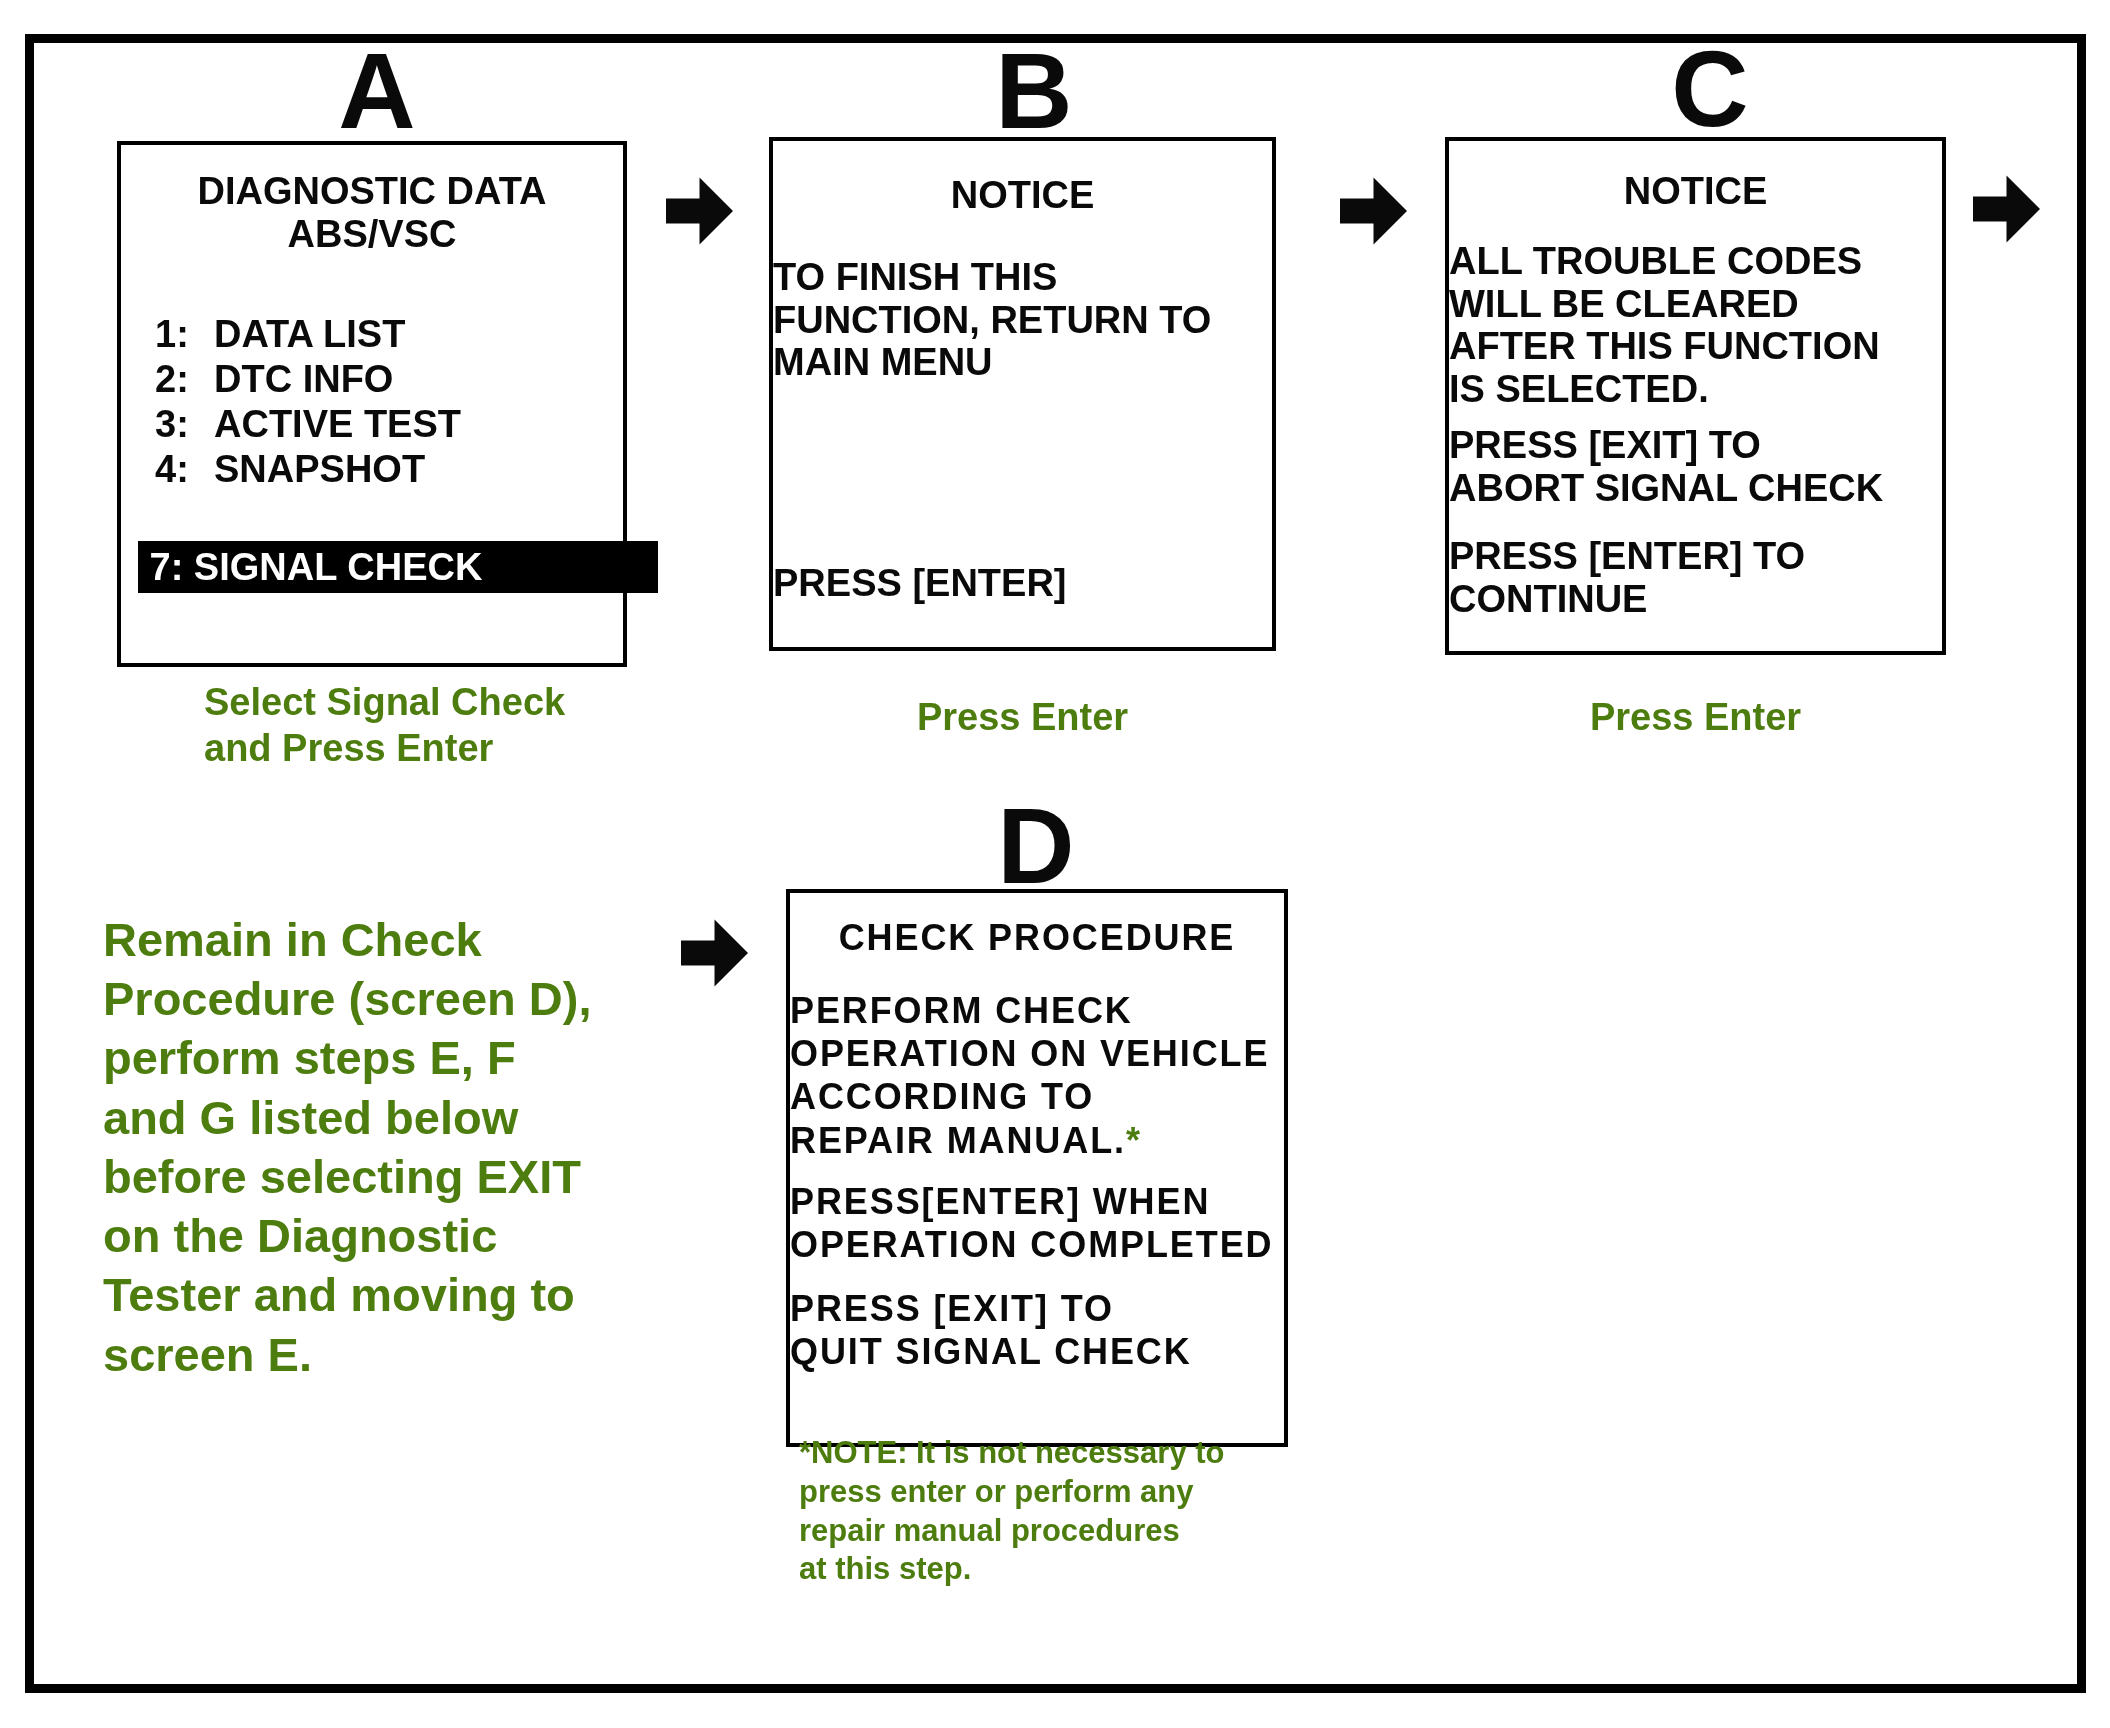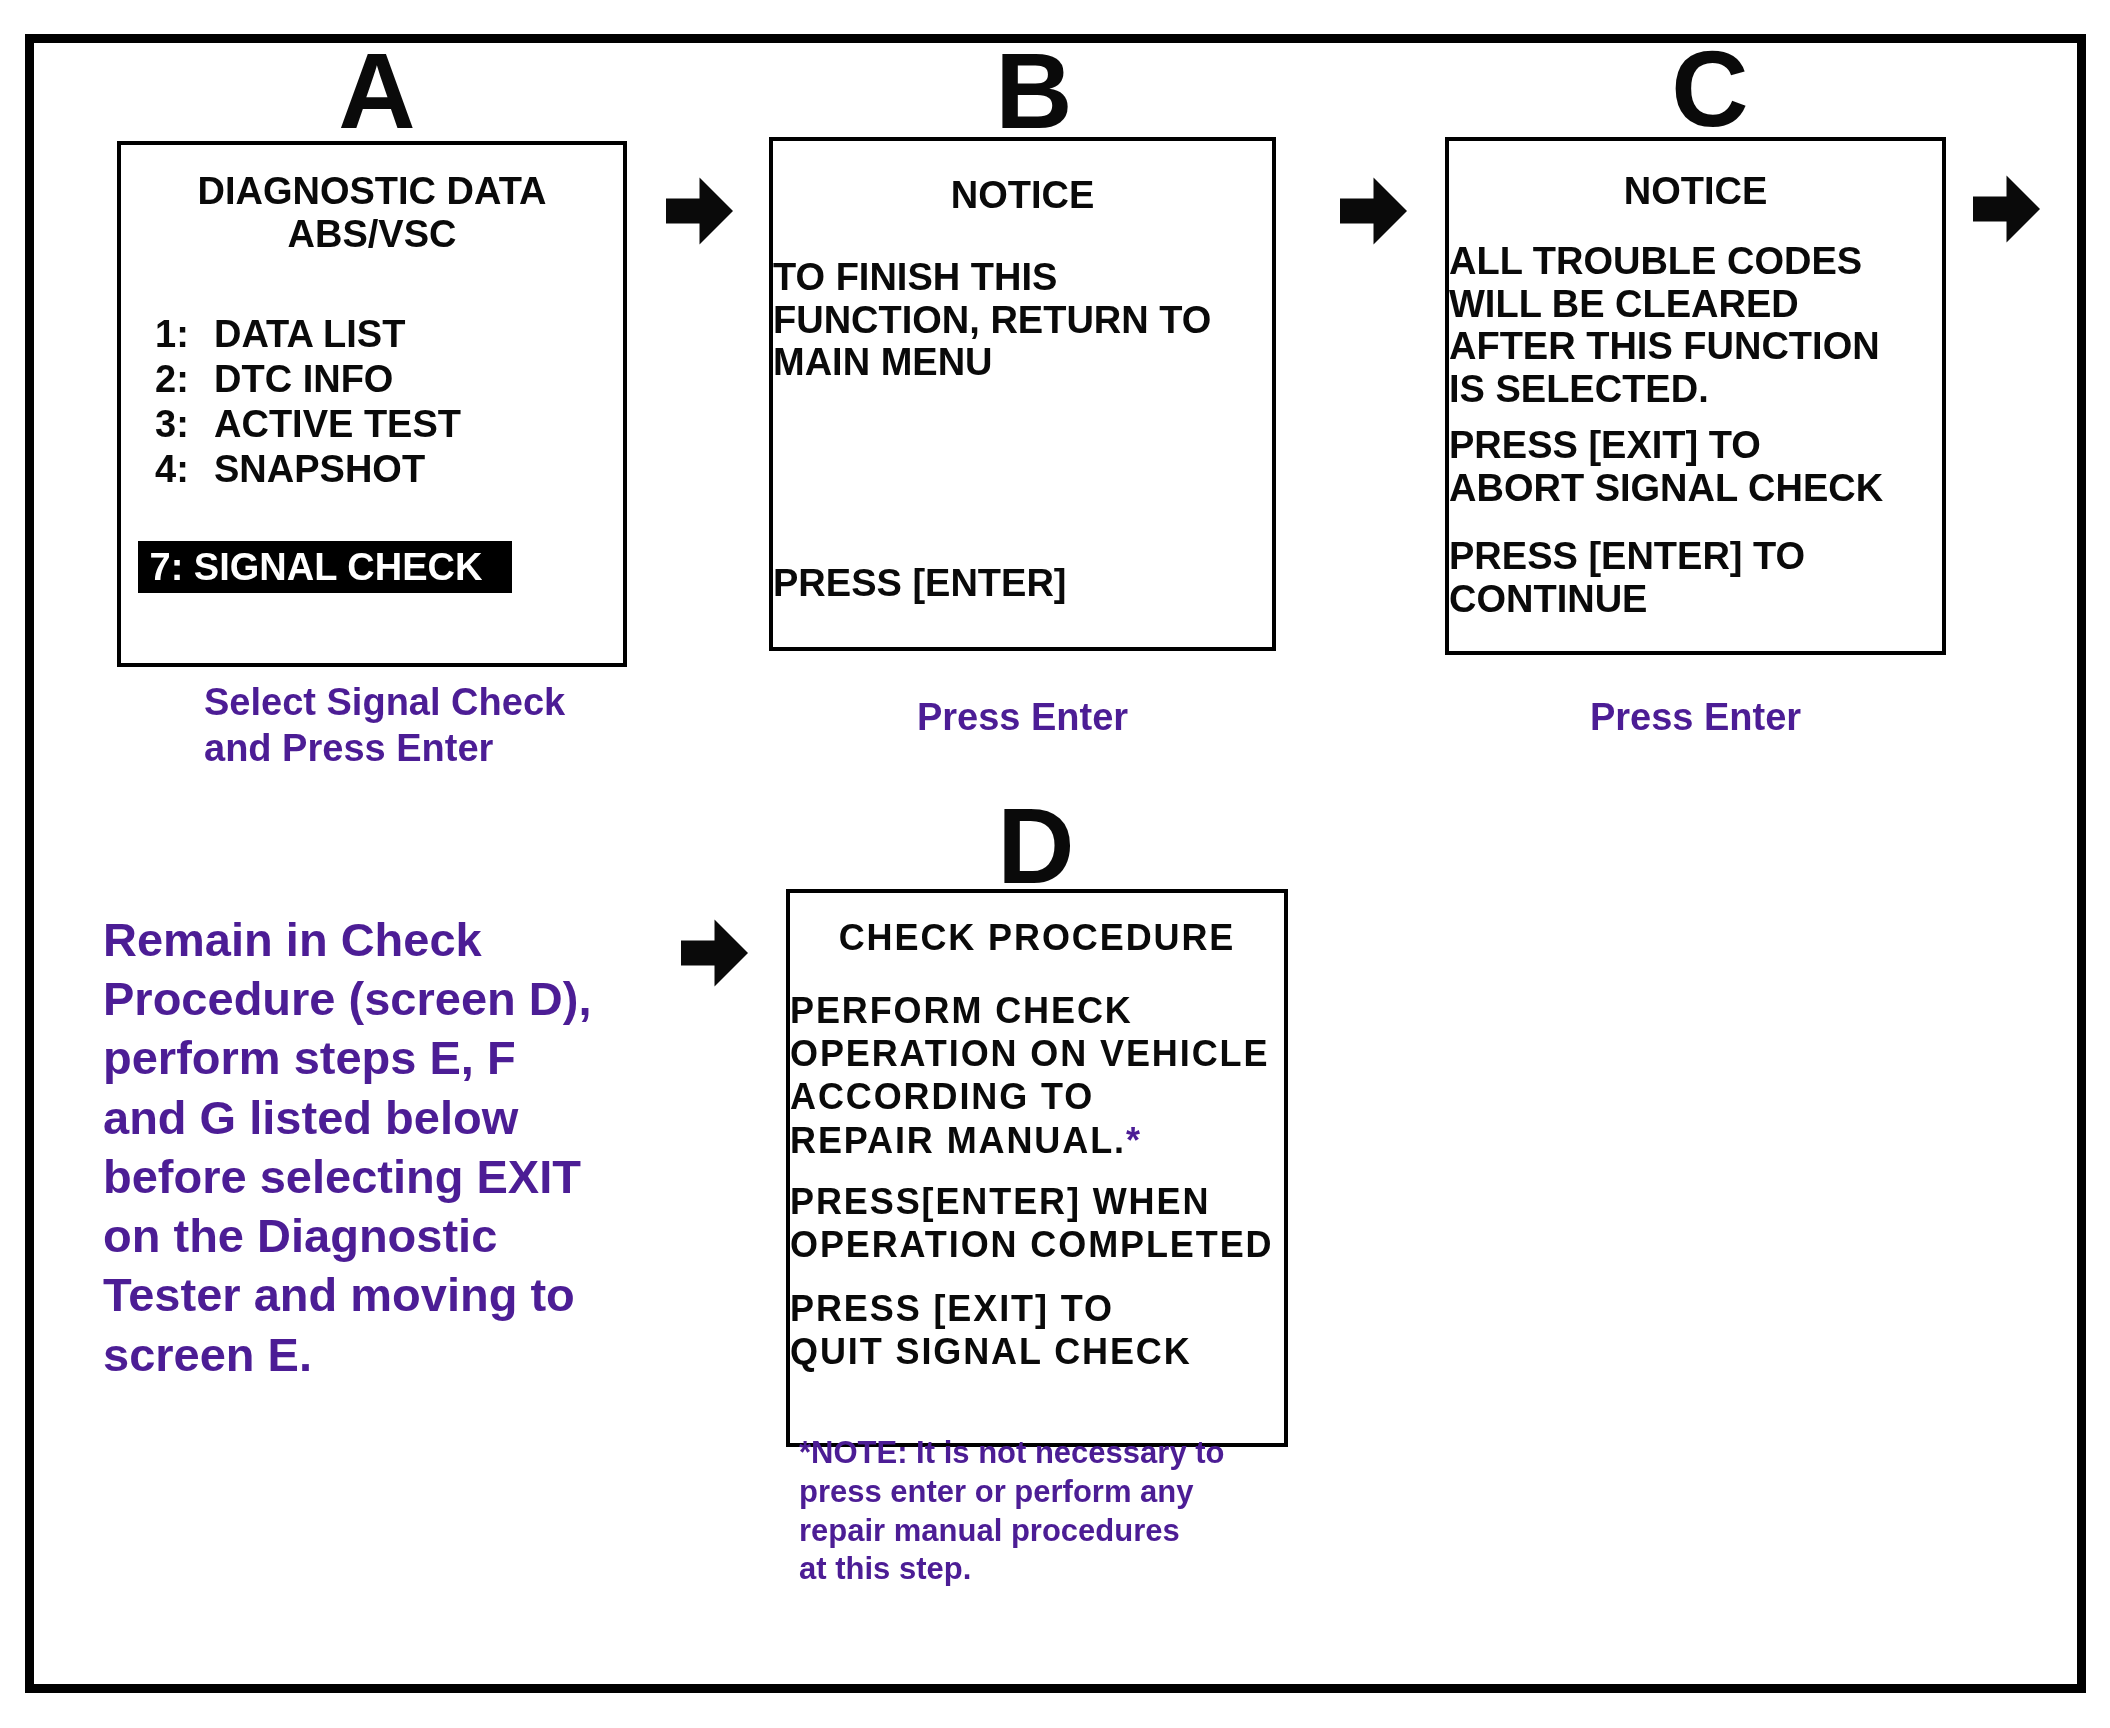--- a/index.html
+++ b/index.html
@@ -58,36 +58,36 @@
   .menu-row{
     display:flex;
     font-size:38px;
     height:45px;
     align-items:flex-start;
   }
   .menu-num{ width:59px; }
   .highlight-bar{
     position:absolute;
     left:17px; top:396px;
-    width:374px; height:52px;
+    width:520px; height:52px;
     background:#000;
     color:#fff;
     display:flex;
     align-items:center;
     padding-left:11.5px;
     box-sizing:border-box;
     font-size:38px;
   }
   .arrow{
     position:absolute;
     width:67px; height:78px;
     background:#0a0a0a;
     clip-path:polygon(0% 34%, 50% 34%, 50% 7%, 100% 50%, 50% 93%, 50% 66%, 0% 66%);
   }
-  .red{ color:#4c1d95; }
+  .red{ color:#4d7c0f; }
   .caption{
     position:absolute;
     font-size:38px;
     line-height:1.22;
   }
   .caption-center{ text-align:center; }
   .instruction{
     position:absolute;
     left:96px; top:910px;
     font-size:47px;

